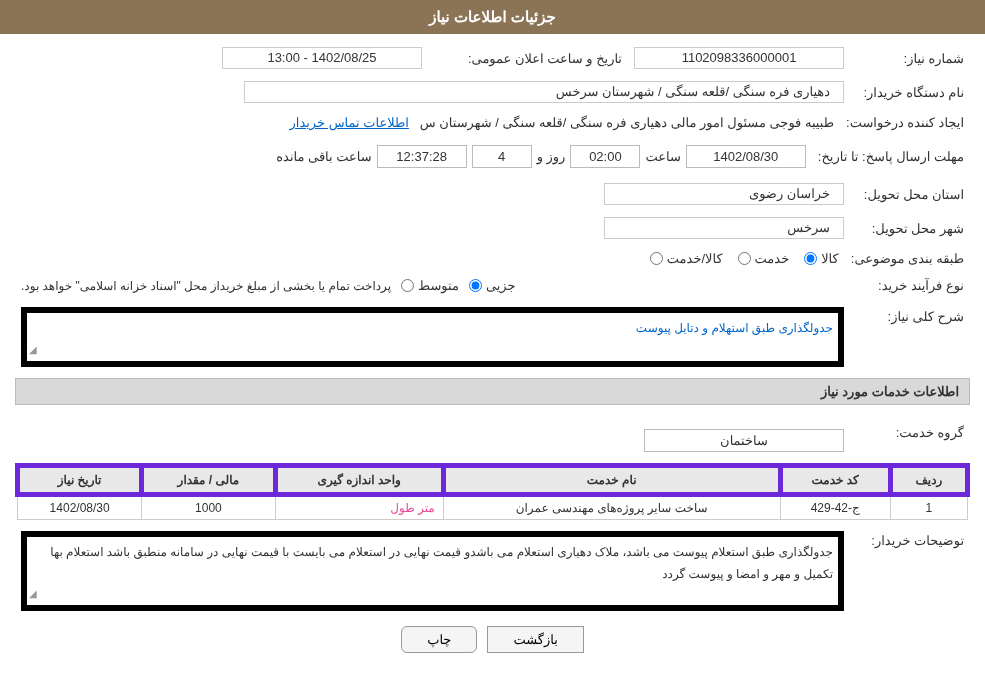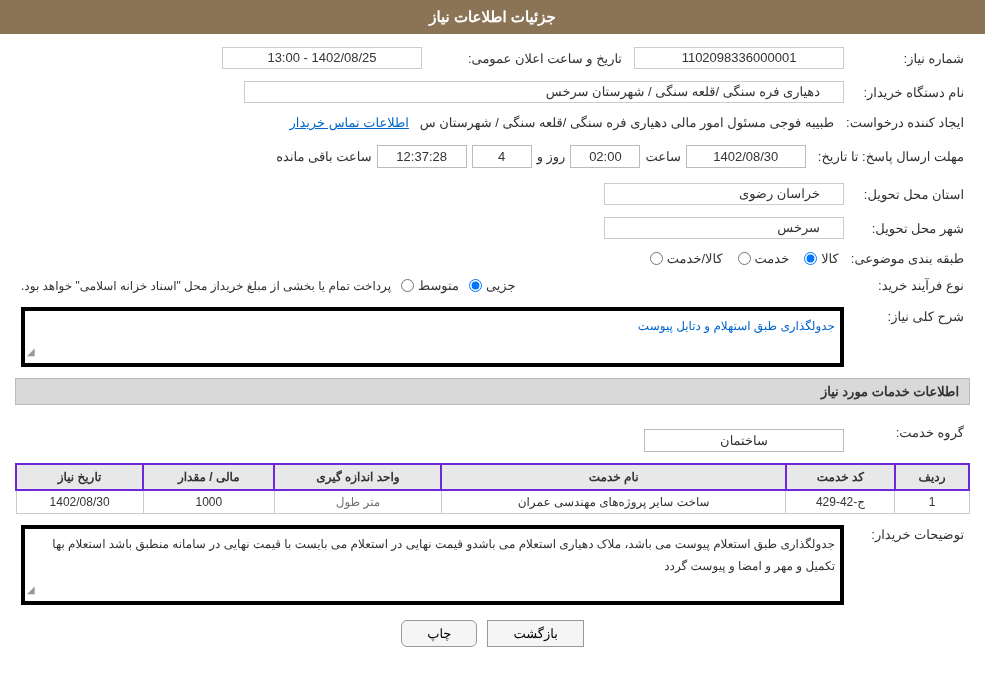--- a/index.html
+++ b/index.html
@@ -39,21 +39,21 @@
     }
     .label-cell {
       text-align: right;
       white-space: nowrap;
       color: #333;
       font-weight: normal;
     }
     .value-box {
       border: 1px solid #ccc;
       background: #fff;
-      padding: 2px 23px;
+      padding: 2px 13px;
       min-height: 22px;
       display: inline-block;
     }
     .link-blue {
       color: #0066cc;
       text-decoration: underline;
       cursor: pointer;
     }
     .section-title {
       background: #d9d9d9;
@@ -81,33 +81,34 @@
       gap: 10px;
       flex-direction: row-reverse;
     }
     .services-table {
       width: 100%;
       border-collapse: collapse;
       margin: 8px 0;
     }
     .services-table th {
       background: #e8e8e8;
-      border: 2px solid #6d28d9;
+      border: 5px solid #6d28d9;
       padding: 5px 8px;
       text-align: center;
       font-size: 12px;
     }
     .services-table td {
       border: 1px solid #ccc;
       padding: 4px 8px;
       text-align: center;
       font-size: 12px;
     }
     .services-table td.orange {
-      color: #737373;
+      color: #ec4899;
+      text-align: right;
     }
     .button-row {
       display: flex;
       justify-content: center;
       gap: 10px;
       margin: 12px 0;
     }
     .btn {
       padding: 5px 25px;
       border: 1px solid #999;
@@ -135,21 +136,21 @@
     .border-box {
       border: 1px solid #bbb;
       padding: 3px 14px;
       min-width: 60px;
       background: #fff;
       display: inline-block;
       min-height: 22px;
       text-align: center;
     }
     .desc-textarea-box {
-      border: 4px solid #000000;
+      border: 6px solid #000000;
       padding: 5px;
       background: #fff;
       min-height: 60px;
       direction: rtl;
       text-align: right;
       font-size: 12px;
       line-height: 1.8;
       position: relative;
     }
     .resize-handle {

